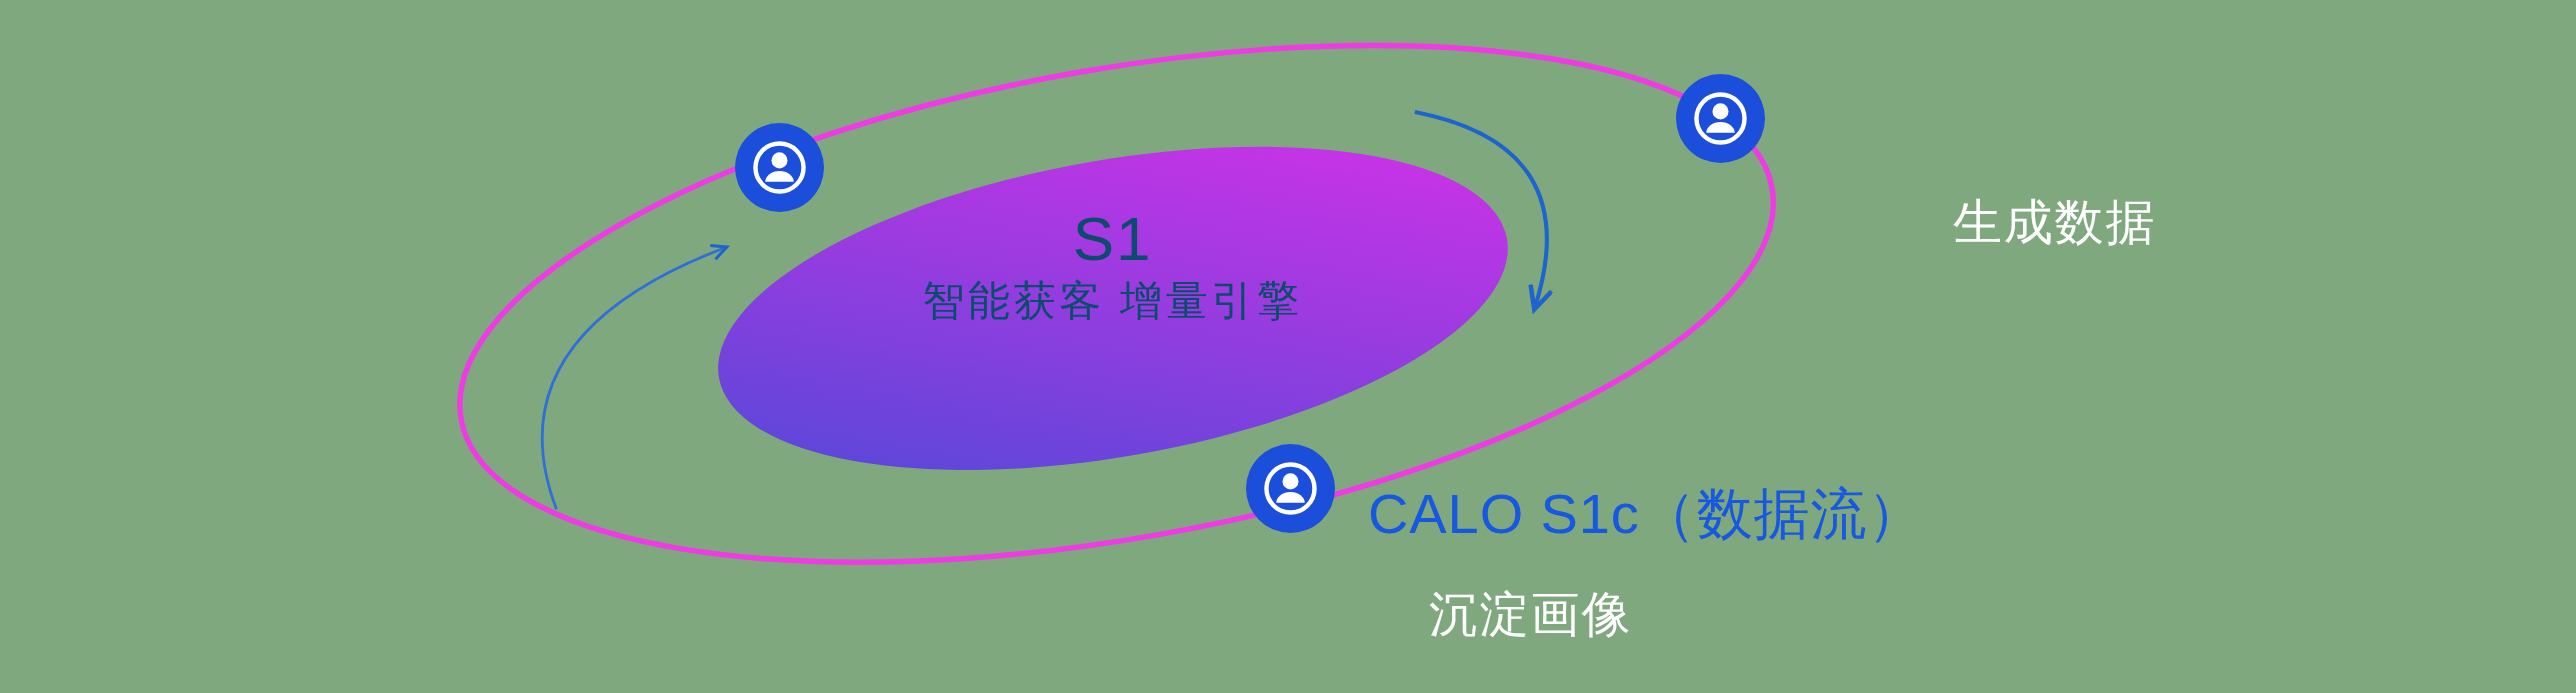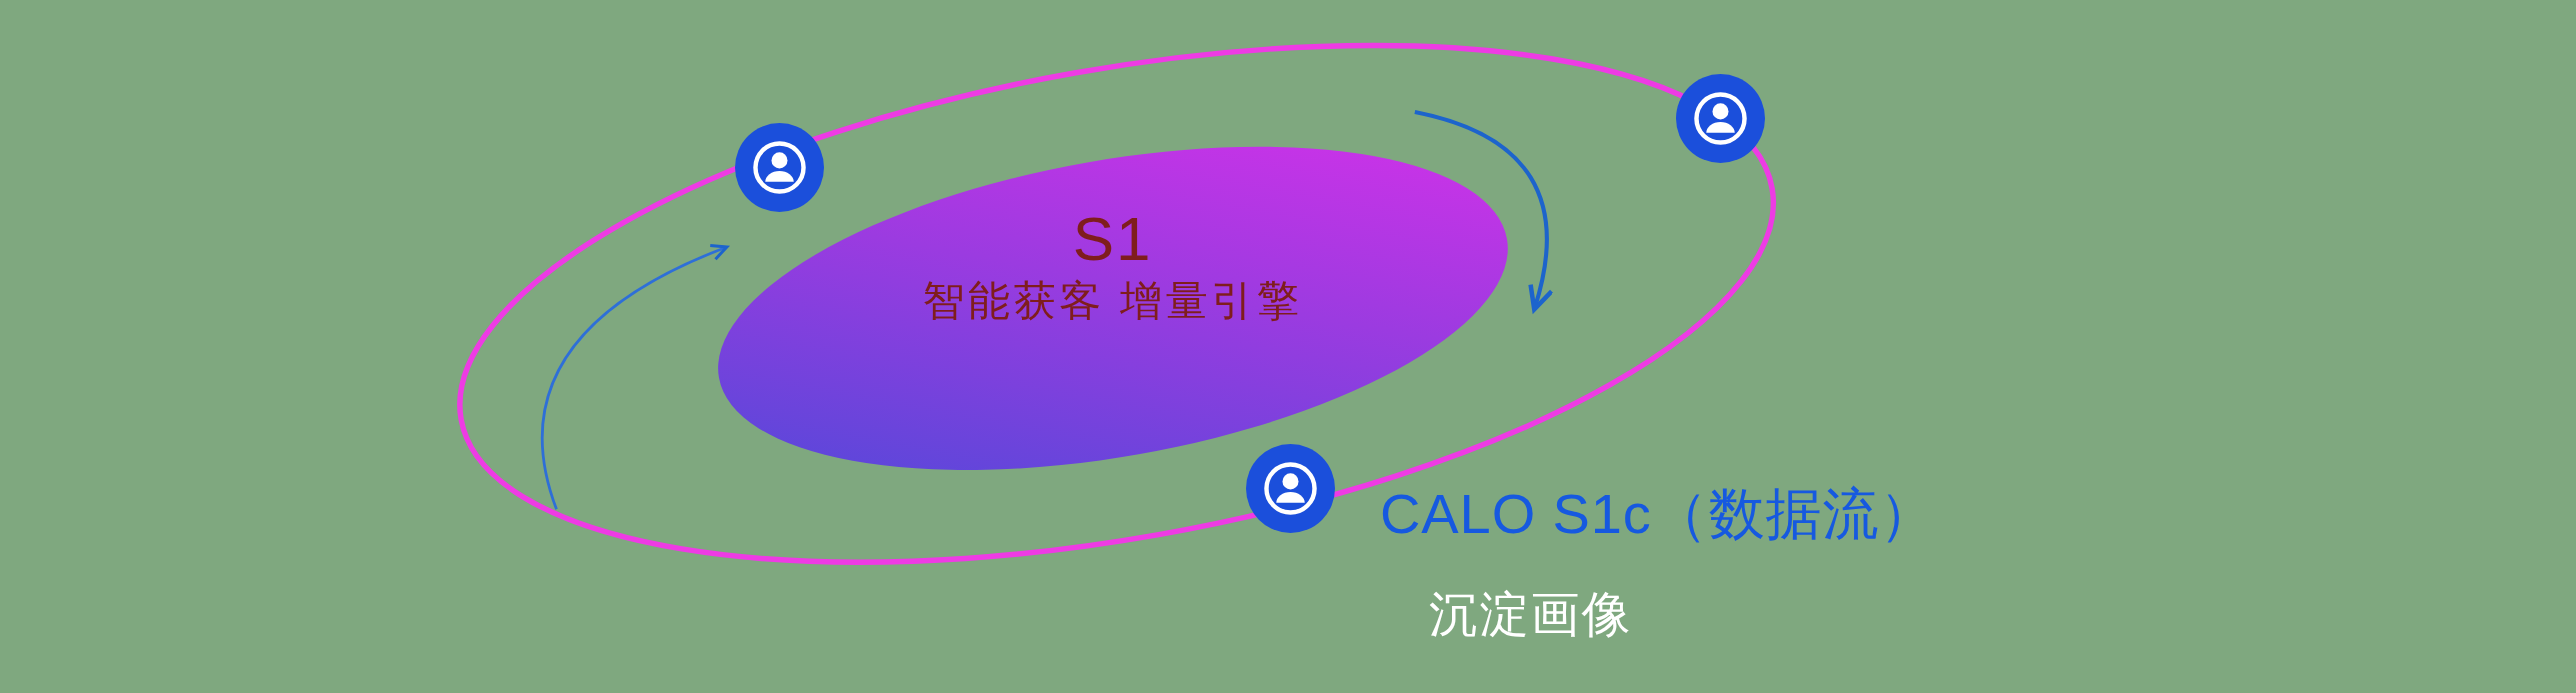--- a/index.html
+++ b/index.html
@@ -48,21 +48,21 @@
     line-height: 1.2;
     white-space: nowrap;
     letter-spacing: 1.8px;
   }
   .core-text {
     position: absolute;
     left: 749px;
     top: 205px;
     width: 727px;
     text-align: center;
-    color: #7f1d1d;
+    color: #0c4a6e;
   }
   .core-title {
     font-size: 62px;
     font-weight: 500;
     line-height: 1.1;
     letter-spacing: 1.8px;
   }
   .core-subtitle {
     margin-top: 0;
     font-size: 42px;
@@ -123,18 +123,19 @@
   <div class="node-icon" style="left:1246px; top:444px;">
     <svg viewBox="0 0 100 100">
       <circle cx="50" cy="50" r="50" fill="#1b4fdb"></circle>
       <circle cx="50" cy="50" r="27" fill="none" stroke="#ffffff" stroke-width="5"></circle>
       <circle cx="50" cy="42" r="9" fill="#ffffff"></circle>
       <path d="M34 66 a16 12 0 0 1 32 0 z" fill="#ffffff"></path>
     </svg>
   </div>
 
 
+  <div class="node-subtitle" style="left:1953px; top:193px;">生成数据</div>
 
-  <div class="node-label" style="left:1368px; top:480px;margin-left:12px;">CALO S1c（数据流）</div>
+  <div class="node-label" style="left:1368px; top:480px;">CALO S1c（数据流）</div>
   <div class="node-subtitle" style="left:1429px; top:585px;">沉淀画像</div>
 
 </div>
 
 
 </body></html>

